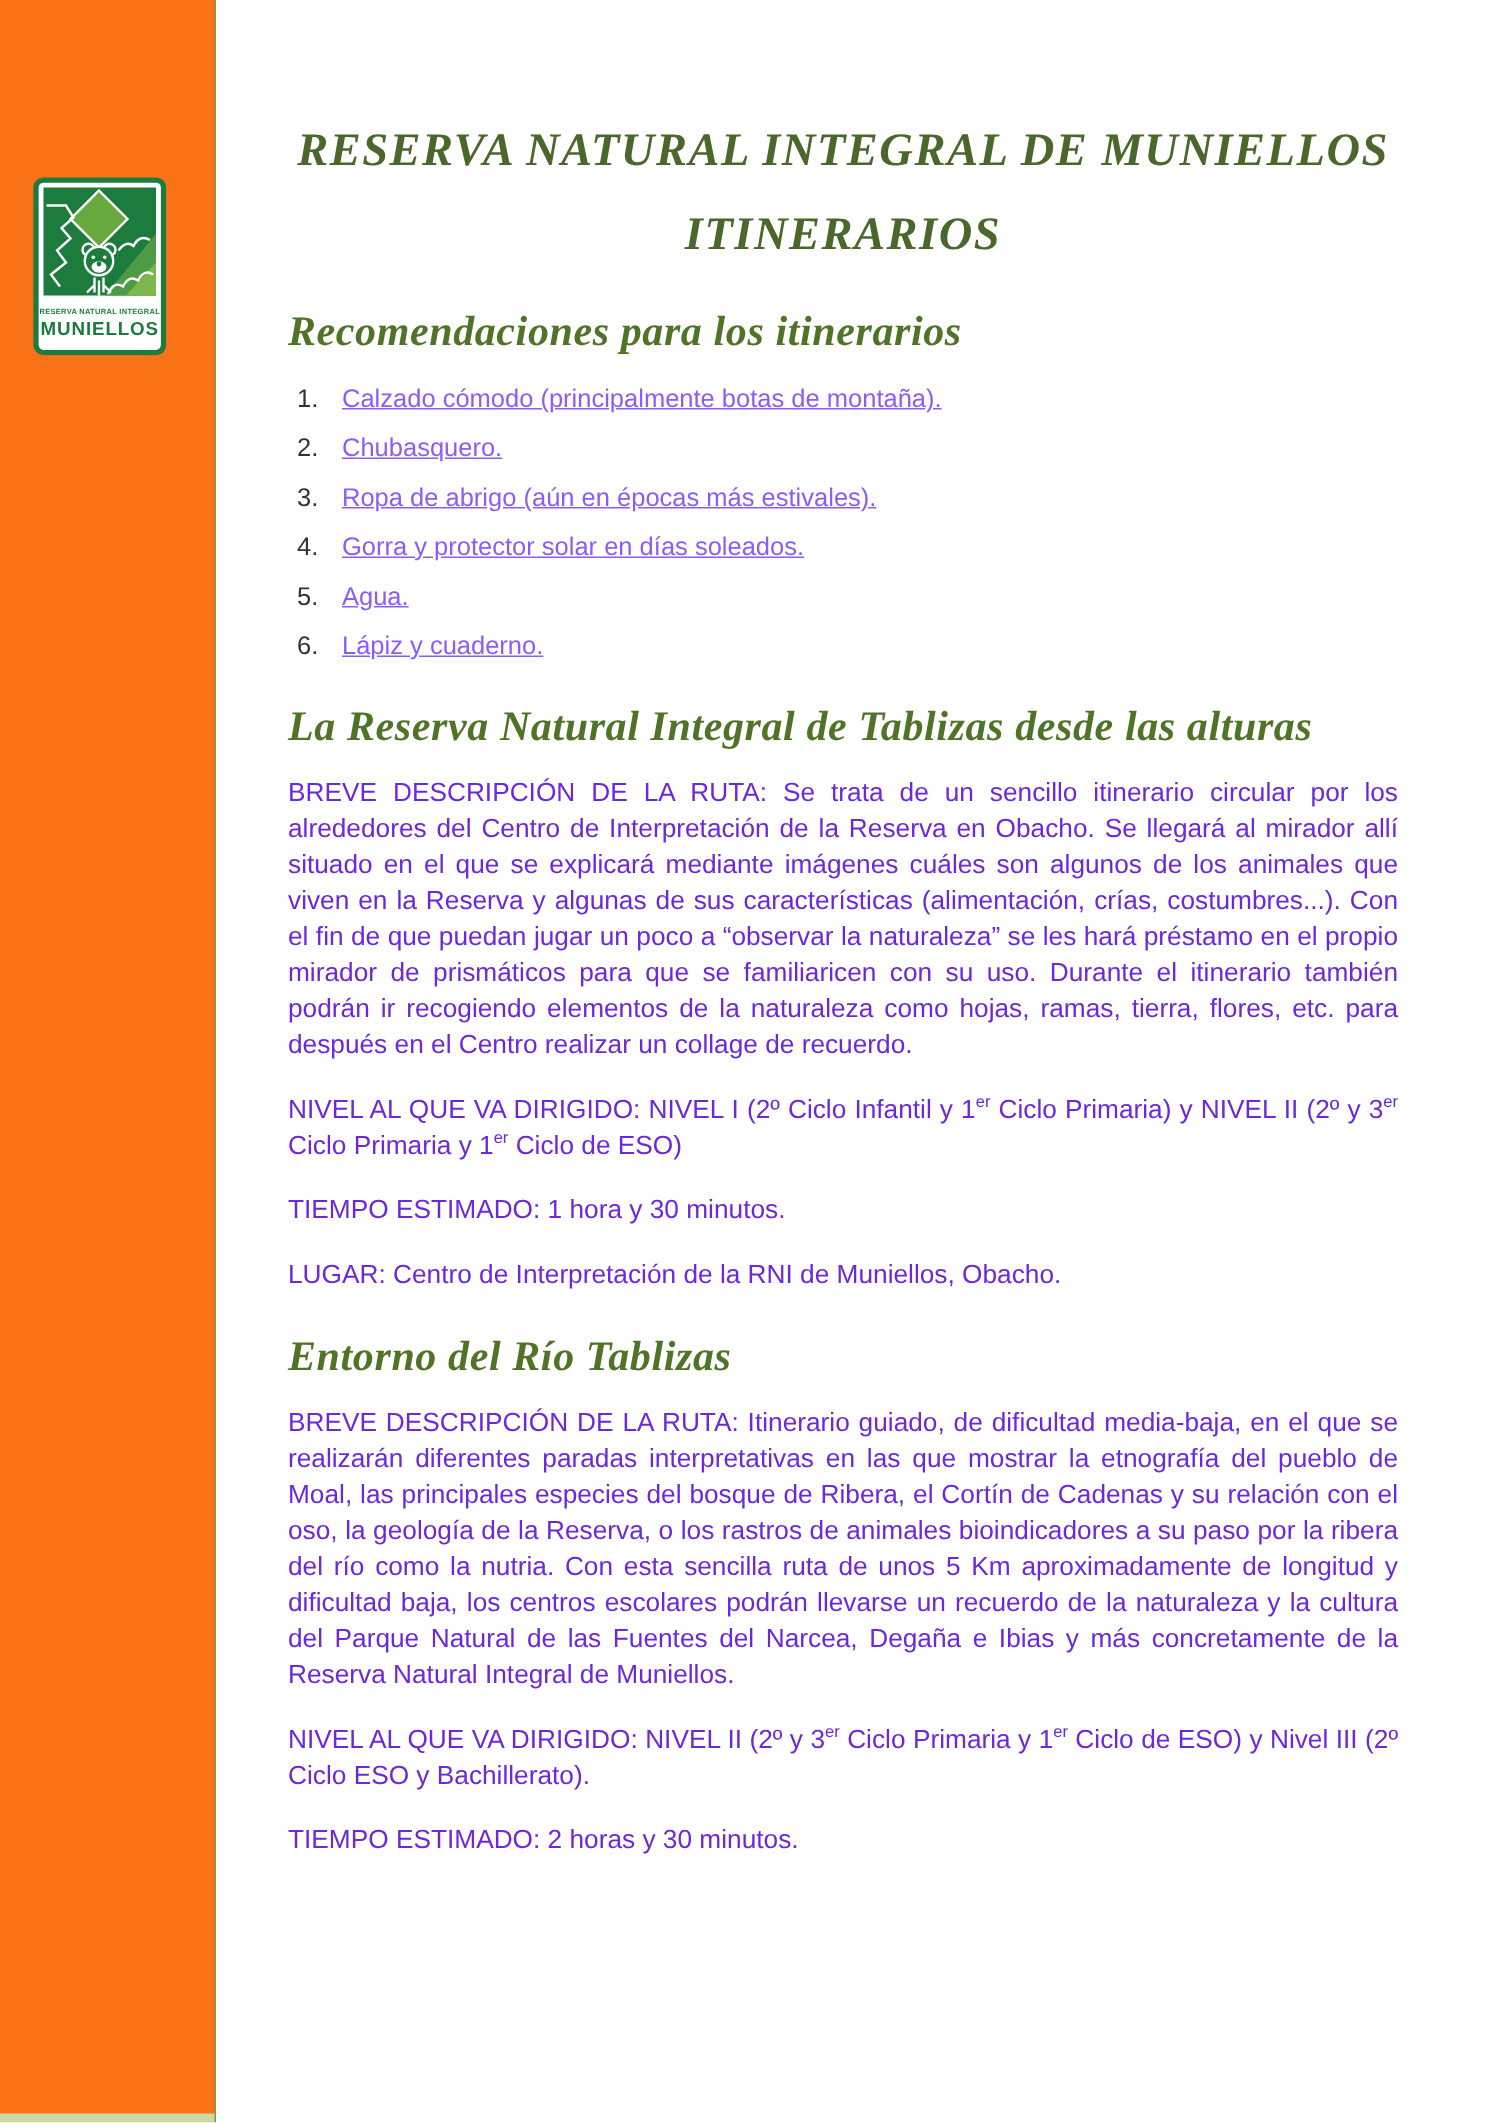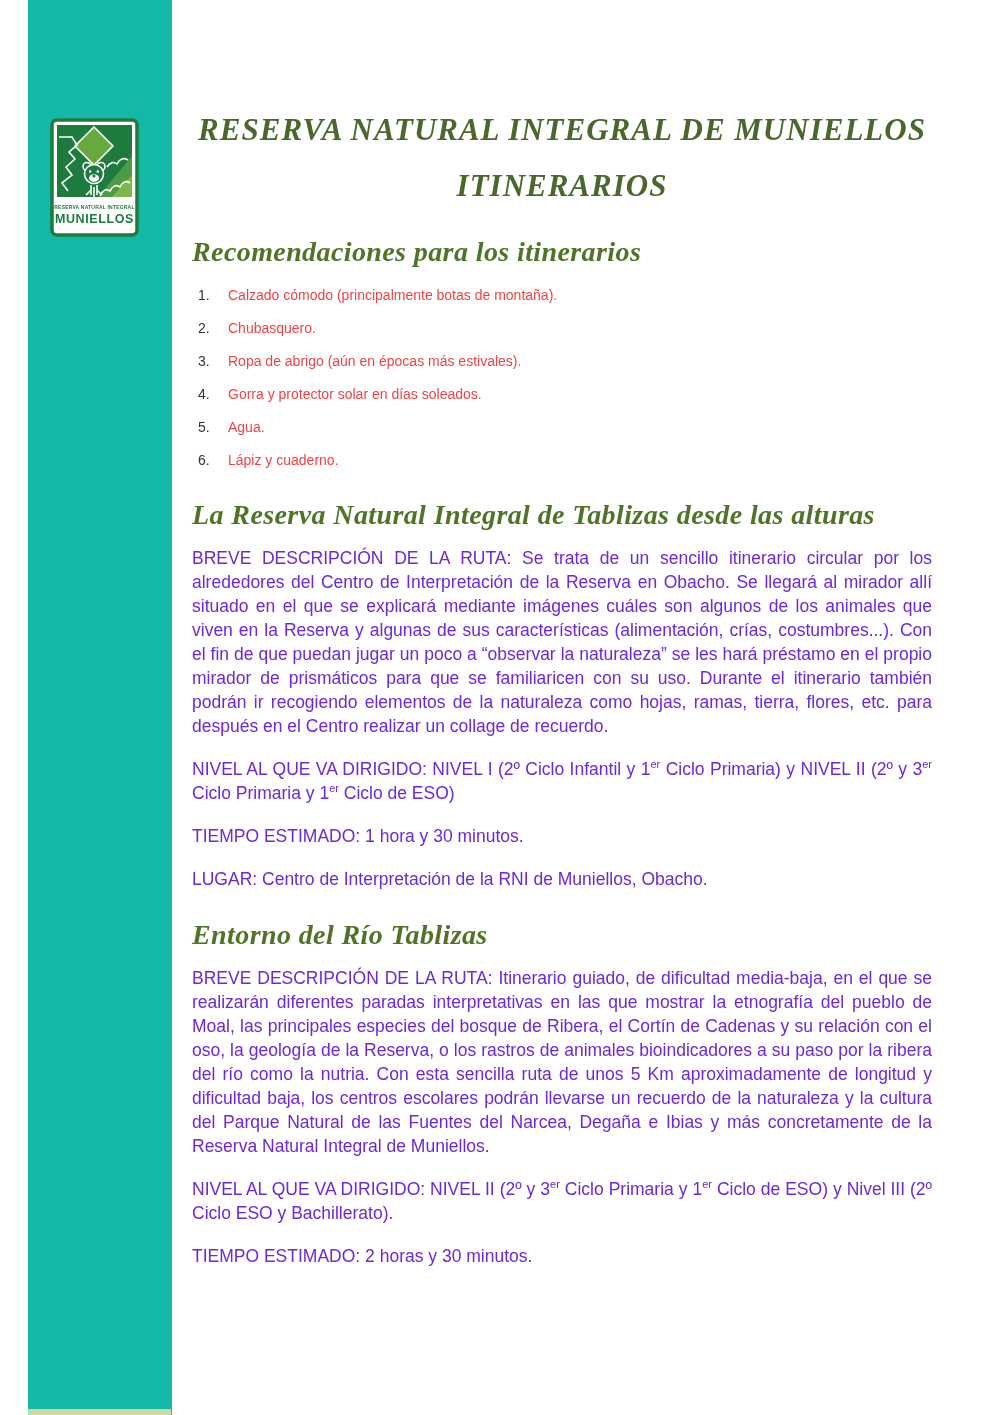--- a/index.html
+++ b/index.html
@@ -9,23 +9,22 @@
     height: 1415px;
     background: #ffffff;
     overflow: hidden;
     font-family: "Liberation Sans", sans-serif;
   }
   
   .sidebar {
     position: absolute;
     left: 0; top: 0; bottom: 0;
     width: 143px;
-    background: #14b8a6;
+    background: #f97316;
     border-right: 1px solid #7E9C45;
-    margin-left: 28px;
   }
   .sidebar-bottom-strip {
     position: absolute;
     left: 0; bottom: 0;
     width: 100%; height: 6px;
     background: #CBD9A4;
   }
   .logo {
     position: absolute;
     left: 22px; top: 118px;
@@ -45,21 +44,21 @@
     font-size: 12.5px;
     letter-spacing: 0.6px;
     fill: #1E7B3E;
   }
   
   .content {
     position: absolute;
     left: 143px; top: 0;
     width: 857px;
     box-sizing: border-box;
-    padding: 110px 68px 0 49px;
+    padding: 80px 68px 0 49px;
     color: #3A3A3A;
   }
   .doc-title {
     margin: 0;
     font-family: "Liberation Serif", serif;
     font-style: italic;
     font-weight: bold;
     font-size: 31px;
     line-height: 40px;
     letter-spacing: 1px;
@@ -96,23 +95,24 @@
     counter-reset: rec;
     list-style: none;
     margin: 15px 0 0 0;
     padding: 0;
   }
   ol.rec-list li {
     position: relative;
     counter-increment: rec;
     padding-left: 36px;
     margin-bottom: 12px;
-    font-size: 14px;
+    font-size: 17px;
     line-height: 21px;
-    color: #ef4444;
+    color: #8b5cf6;
+    text-decoration: underline;
   }
   ol.rec-list li::before {
     content: counter(rec) ".";
     position: absolute;
     left: 6px;
     color: #333333;
   }
 </style>
 </head>
 <body>

